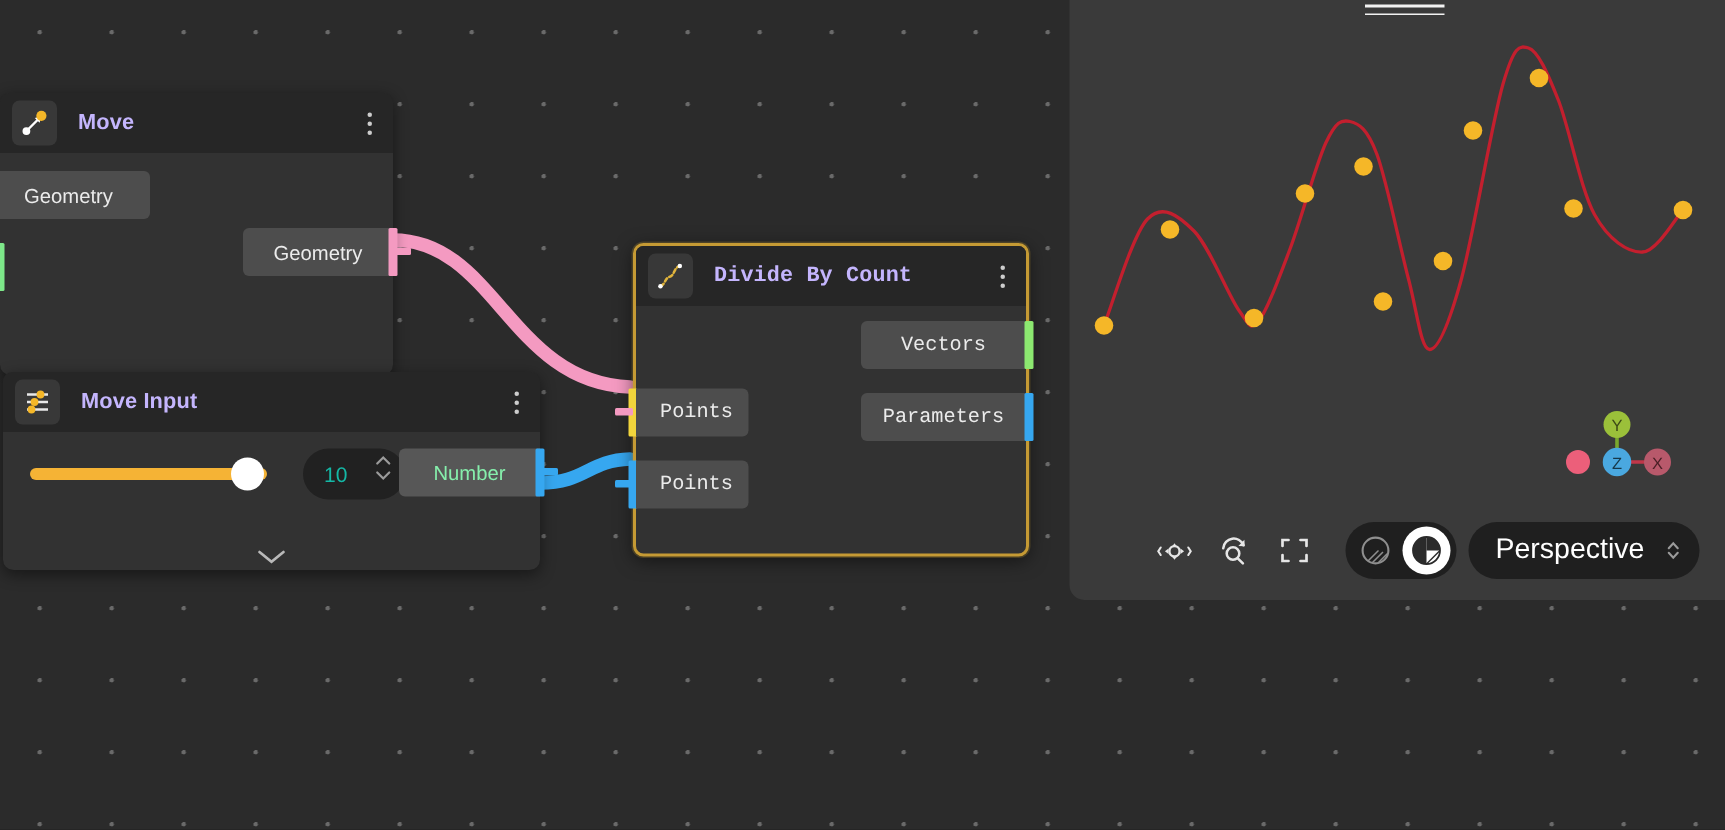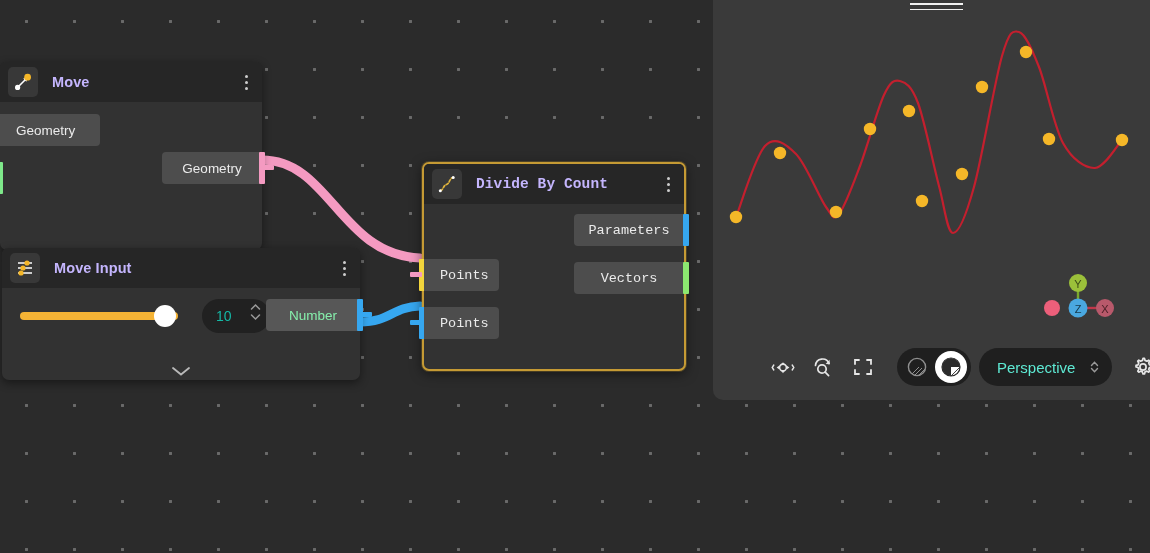--- a/index.html
+++ b/index.html
@@ -339,22 +339,22 @@
     align-items: center;
     height: 38px;
     background: #1f1f1f;
     border-radius: 19px;
     padding: 0 12px 0 18px;
     margin-left: 8px;
     gap: 14px;
     cursor: pointer;
   }
   .persp .label {
-    color: #5eead4;
-    font-size: 15px;
+    color: #ffffff;
+    font-size: 19px;
     white-space: nowrap;
   }
   .gear-btn {
     width: 38px; height: 38px;
     display: flex;
     align-items: center;
     justify-content: center;
     margin-left: 12px;
     cursor: pointer;
   }
@@ -470,29 +470,29 @@
           <i></i>
           <i></i>
           <i></i>
         </div>
     </div>
     <div class="node-body">
 
       <div class="outs">
         <div class="port-row">
           <div class="port-pill out">
+            <span>Vectors</span>
+          </div>
+          <div class="conn right" style="background:#8ce870; right:-5px;"></div>
+        </div>
+        <div class="port-row">
+          <div class="port-pill out">
             <span>Parameters</span>
           </div>
           <div class="conn right" style="background:#36a7f0; right:-5px;"></div>
-        </div>
-        <div class="port-row">
-          <div class="port-pill out">
-            <span>Vectors</span>
-          </div>
-          <div class="conn right" style="background:#8ce870; right:-5px;"></div>
         </div>
       </div>
 
       <div class="ins">
         <div class="port-row">
           <div class="conn left" style="background:#f2d53c; left:-5px;"></div>
           <div class="conn-nub left" style="background:#f49ac1; left:-14px;"></div>
           <div class="port-pill in">
             <span>Points</span>
           </div>

